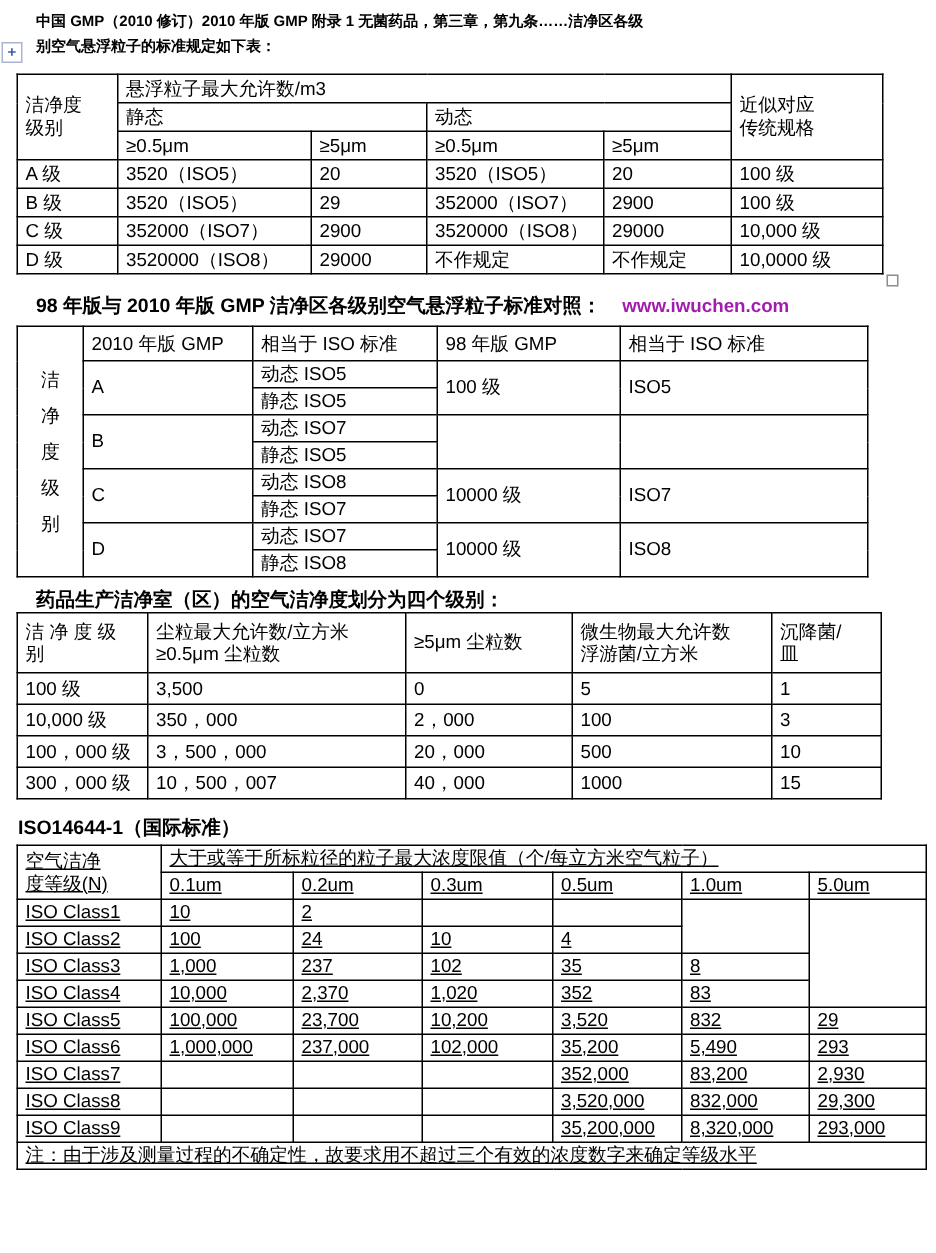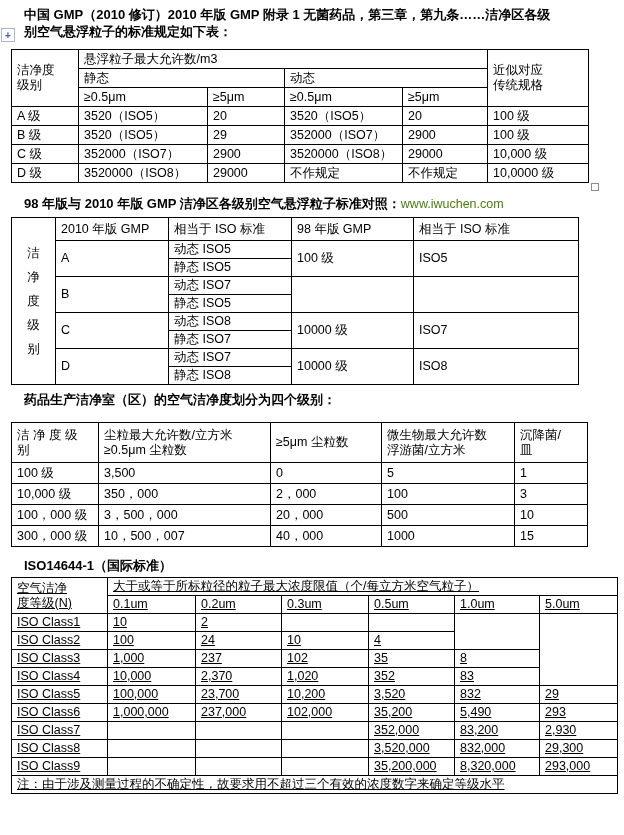--- a/index.html
+++ b/index.html
@@ -1,47 +1,47 @@
 <!DOCTYPE html>
 <html><head>
 <meta charset="utf-8">
 <style>
   html,body{margin:0;padding:0;}
   body{
     width:624px;height:835px;background:#ffffff;color:#000;
     font-family:"Liberation Sans",sans-serif;
     position:relative;overflow:hidden;
   }
-  .doc-title{font-weight:bold;font-size:13px;line-height:17px;margin:0 10px 0 24px;}
+  .doc-title{font-weight:bold;font-size:10px;line-height:17px;margin:0 10px 0 24px;}
   .sec-title{font-weight:bold;font-size:13px;line-height:17px;margin:0 10px 0 24px;}
-  .red-link{color:#4d7c0f;font-weight:normal;font-size:12.5px;}
+  .red-link{color:#a21caf;font-weight:bold;margin-left:14px;font-size:12.5px;}
   table{border-collapse:collapse;table-layout:fixed;margin-left:11px;}
   td{
     border:1px solid #000;padding:0 5px;font-size:12.5px;line-height:15px;
     vertical-align:middle;overflow:hidden;word-break:break-all;
   }
   .preline{white-space:pre-line;}
   
   .t1{width:577px;margin-top:9px;}
   .t1 tr{height:19px;}
   
   .t2{width:567px;margin-top:4px;}
   .t2 tr{height:18px;}
   .t2 tr.hdr{height:23px;}
   .t2 .vlabel{white-space:pre-line;text-align:center;line-height:24px;}
   
-  .t3{width:576px;margin-top:14px;}
+  .t3{width:576px;margin-top:0;}
   .t3 tr{height:21px;}
   .t3 tr.hdr{height:40px;}
   
   .t4{width:606px;margin-top:3px;text-decoration:underline;}
   .t4 tr{height:18px;}
   .sec2-wrap{margin-top:12px;}
   .sec3-wrap{margin-top:6px;font-family:Liberation Serif, serif;}
-  .sec4-wrap{margin-top:10px;}
+  .sec4-wrap{margin-top:10px;margin-left:12px;}
   .move-handle{
     position:absolute;left:1px;top:28px;width:12px;height:12px;
     border:1px solid #a9b4d2;color:#3a5da8;font-size:10px;font-weight:bold;
     display:flex;align-items:center;justify-content:center;background:#fff;
   }
   .resize-handle{
     position:absolute;left:591px;top:183px;width:6px;height:6px;
     border:1px solid #8c8c8c;background:#fff;
   }
   .pad-top{padding-top:6px;}

